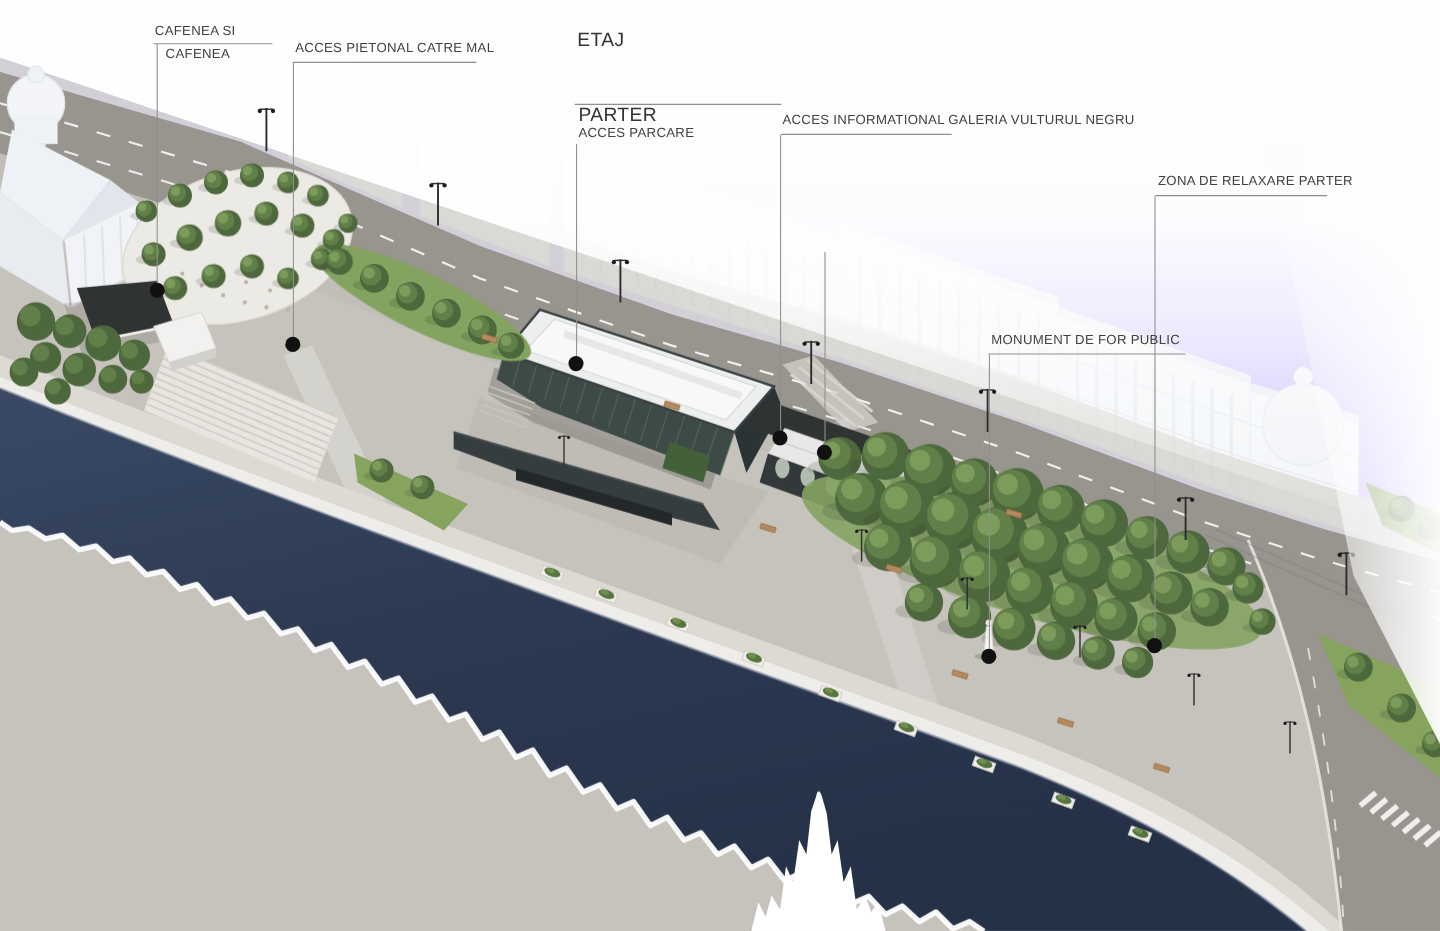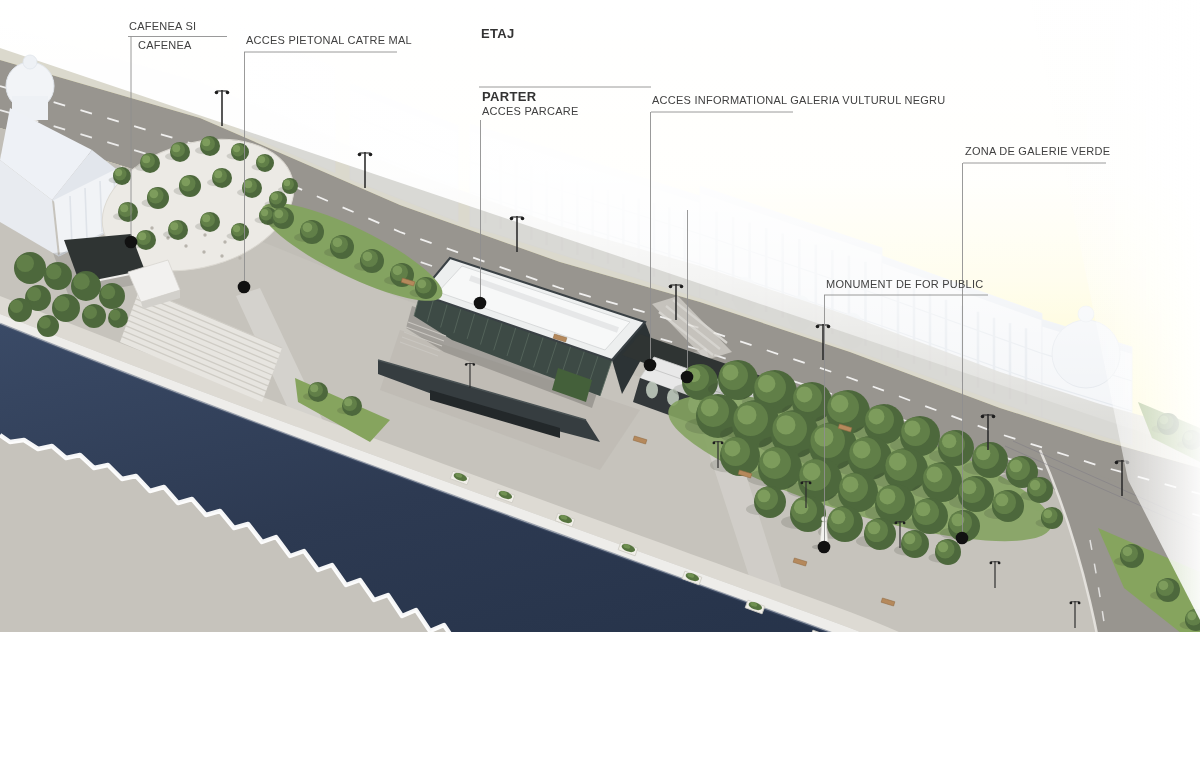--- a/index.html
+++ b/index.html
@@ -1,21 +1,21 @@
 <!DOCTYPE html>
 <html><head>
 <meta charset="utf-8">
 <style>
   html,body{margin:0;padding:0;background:#ffffff;}
-  #stage{position:relative;width:1200px;height:632px;overflow:hidden;background:#fef9c3;
+  #stage{position:relative;width:1200px;height:776px;overflow:hidden;background:#c4b5fd;
          font-family:"Liberation Sans",sans-serif;}
   #scene{position:absolute;left:0;top:0;}
   .lbl{position:absolute;font-size:11px;line-height:12.4px;letter-spacing:.25px;
        color:#414141;white-space:pre-line;}
-  .lbl-b{font-weight:bold;font-size:13px;letter-spacing:.35px;color:#333333;}
+  .lbl-b{font-weight:normal;font-size:16px;letter-spacing:.35px;color:#333333;}
 </style>
 </head>
 <body>
 
 <div id="stage">
 <svg id="scene" width="1200" height="776" viewBox="0 0 1200 776">
   <defs>
     <linearGradient id="gradTop" x1="0" y1="0" x2="0" y2="1">
       <stop offset="0" stop-color="#ffffff" stop-opacity="1"></stop>
       <stop offset="0.4" stop-color="#ffffff" stop-opacity="0.96"></stop>
@@ -712,14 +712,14 @@
 </svg>
 
 <div class="lbl" style="left:129px;top:20px">CAFENEA SI</div>
 <div class="lbl" style="left:138px;top:39px">CAFENEA</div>
 <div class="lbl" style="left:246px;top:34px">ACCES PIETONAL CATRE MAL</div>
 <div class="lbl lbl-b" style="left:481px;top:28px">ETAJ</div>
 <div class="lbl lbl-b" style="left:482px;top:91px">PARTER</div>
 <div class="lbl" style="left:482px;top:105px">ACCES PARCARE</div>
 <div class="lbl" style="left:652px;top:94px">ACCES INFORMATIONAL GALERIA VULTURUL NEGRU</div>
 <div class="lbl" style="left:826px;top:278px">MONUMENT DE FOR PUBLIC</div>
-<div class="lbl" style="left:965px;top:145px">ZONA DE GALERIE VERDE</div>
+<div class="lbl" style="left:965px;top:145px">ZONA DE RELAXARE PARTER</div>
 </div>
 
 </body></html>

